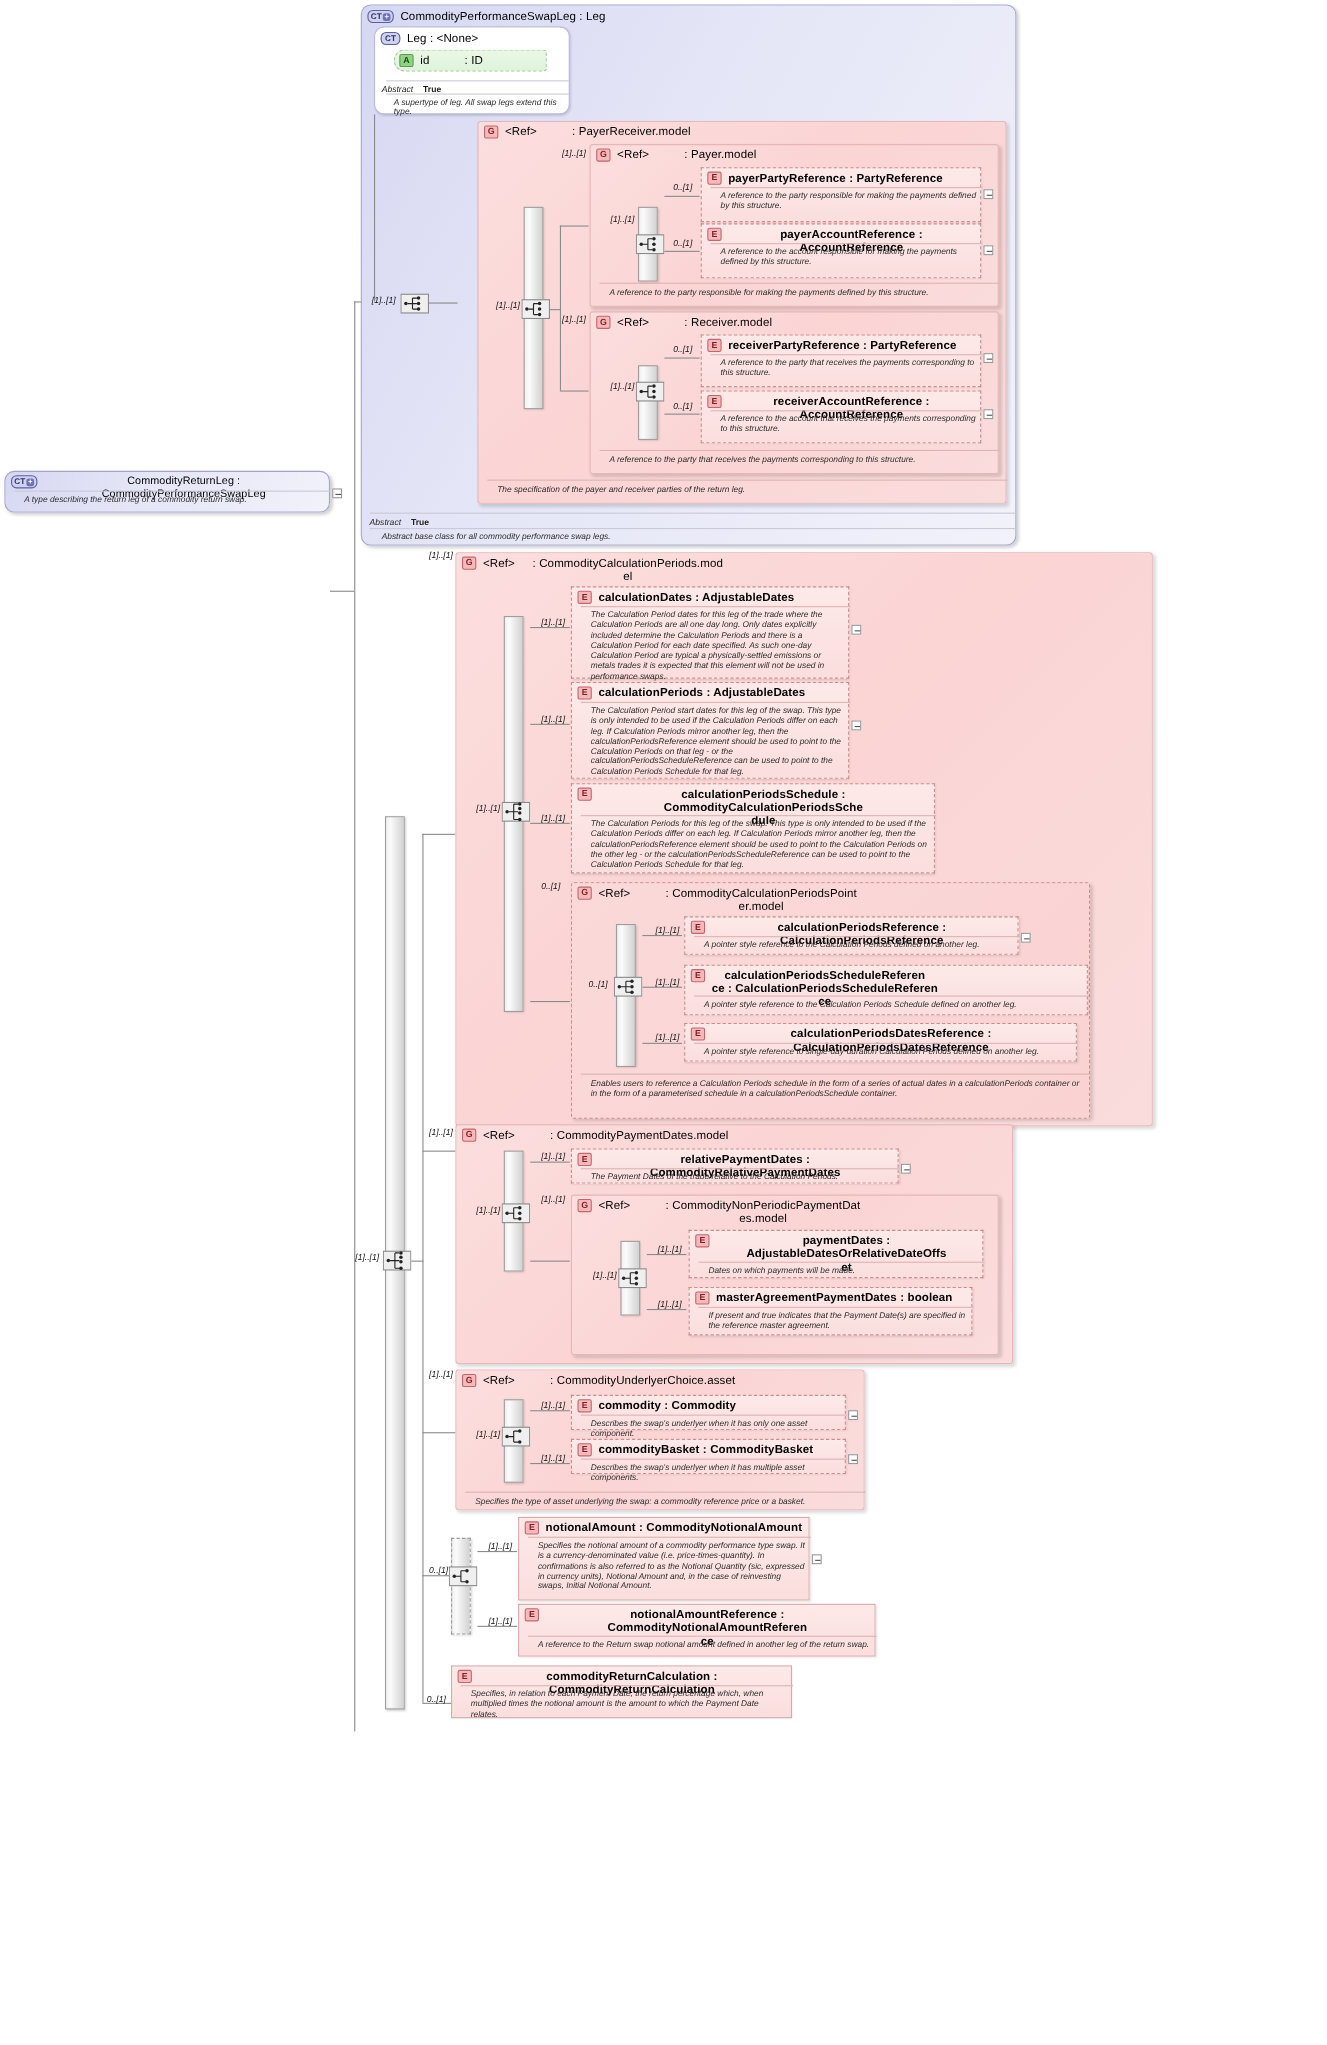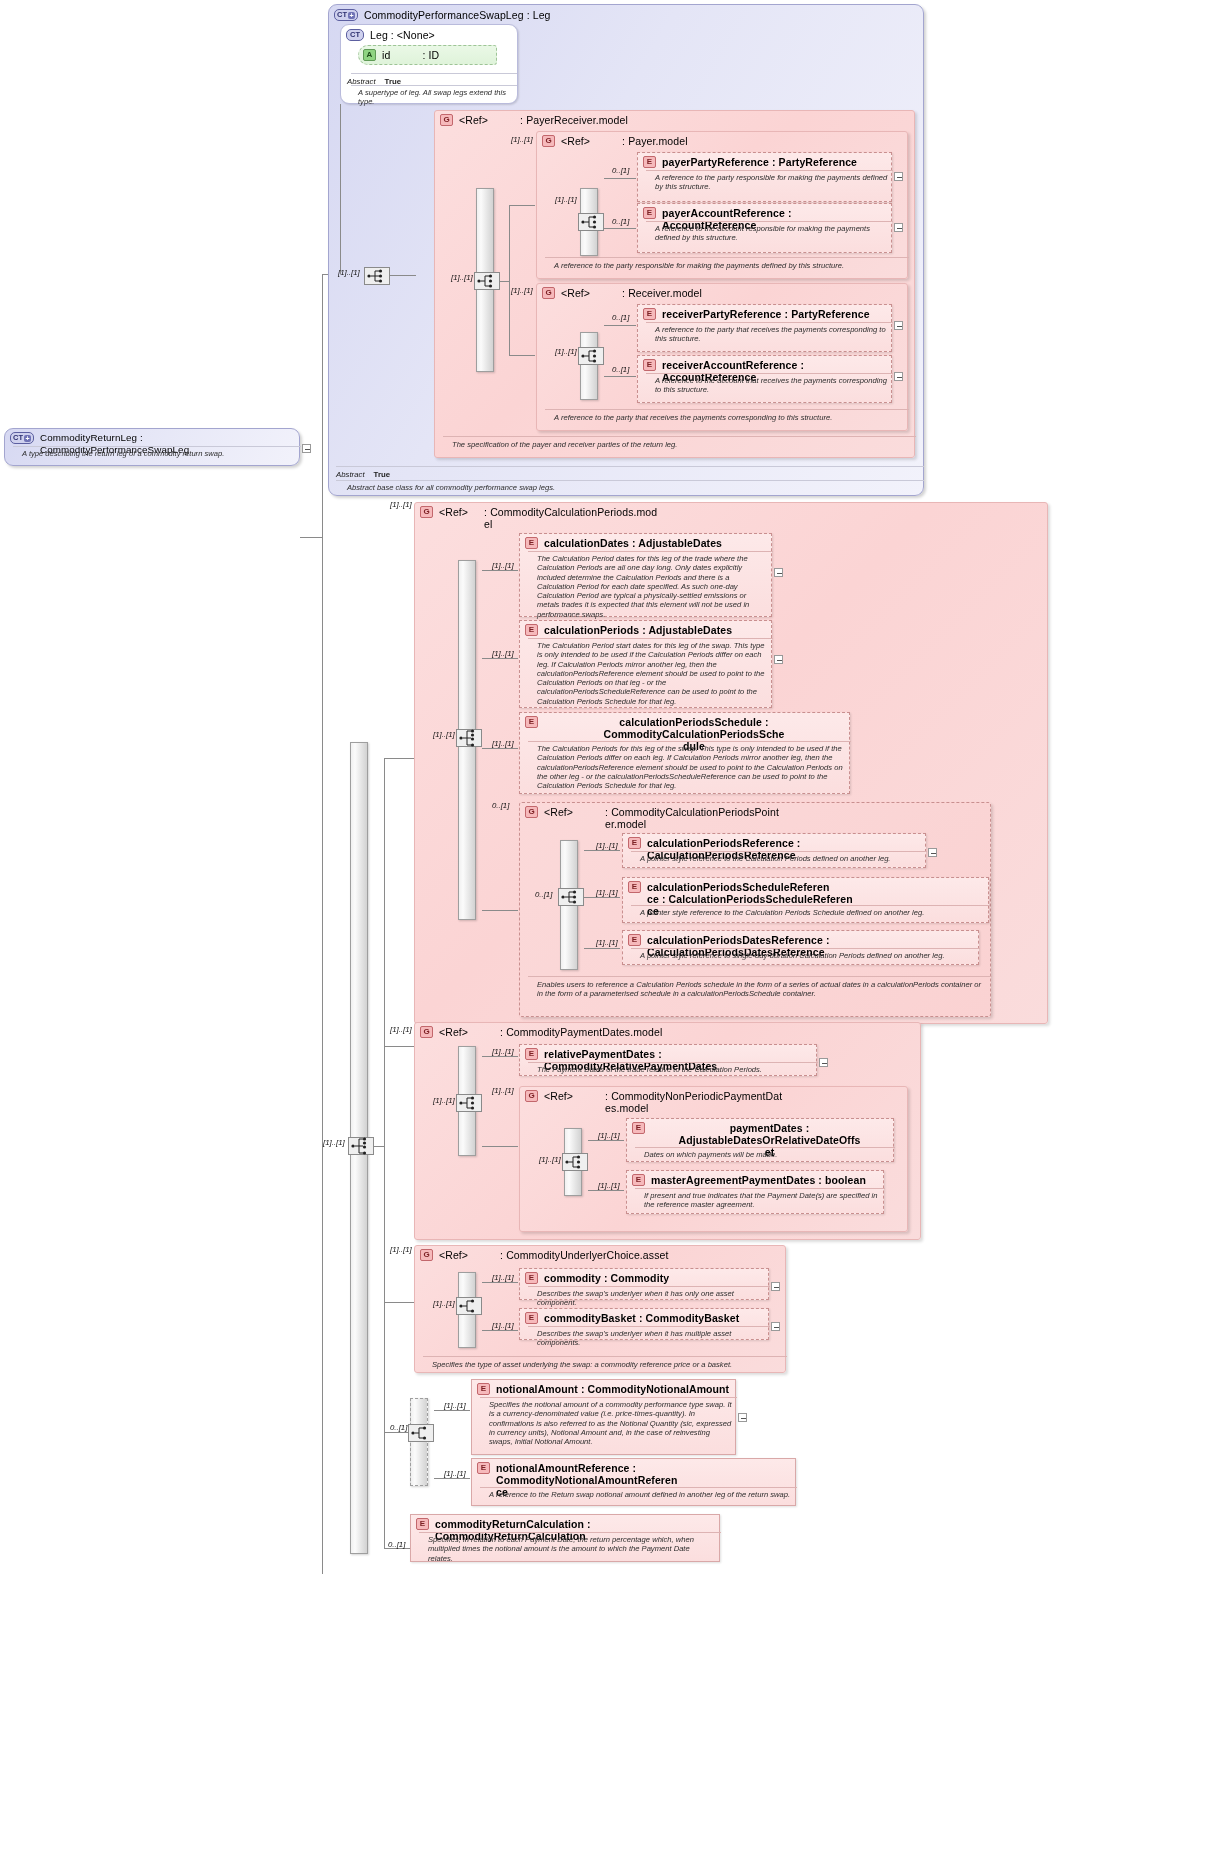--- a/index.html
+++ b/index.html
@@ -34,21 +34,21 @@
   }
   .elem.solid { border:1px solid #d9a8a8; }
 
   .attr {
     background:linear-gradient(180deg,#eaf8e6 0%,#dff3da 100%);
     border:1px dashed #9ec497; border-radius:2px;
   }
 
   
   .hdr { display:flex; align-items:flex-start; gap:6px; padding:3px 5px 2px 5px; }
-  .ttl { font-size:10.5px; color:#000; letter-spacing:.1px; line-height:12px; }
+  .ttl { font-size:10.5px; color:#000; letter-spacing:.1px; line-height:12px;text-align:center; }
   .ttl.b { font-weight:bold; }
 
   
   .badge {
     flex:0 0 auto; display:inline-flex; align-items:center; justify-content:center;
     font-size:8px; font-weight:bold; line-height:1;
   }
   .b-ct { width:24px; height:12px; border:1.4px solid #5c5fa0; border-radius:5px;
           background:#cfd1ee; color:#2e3070; font-size:7.5px; gap:1px; }
   .b-ct .plus { display:inline-block; width:7px; height:7px; border-radius:2px;

